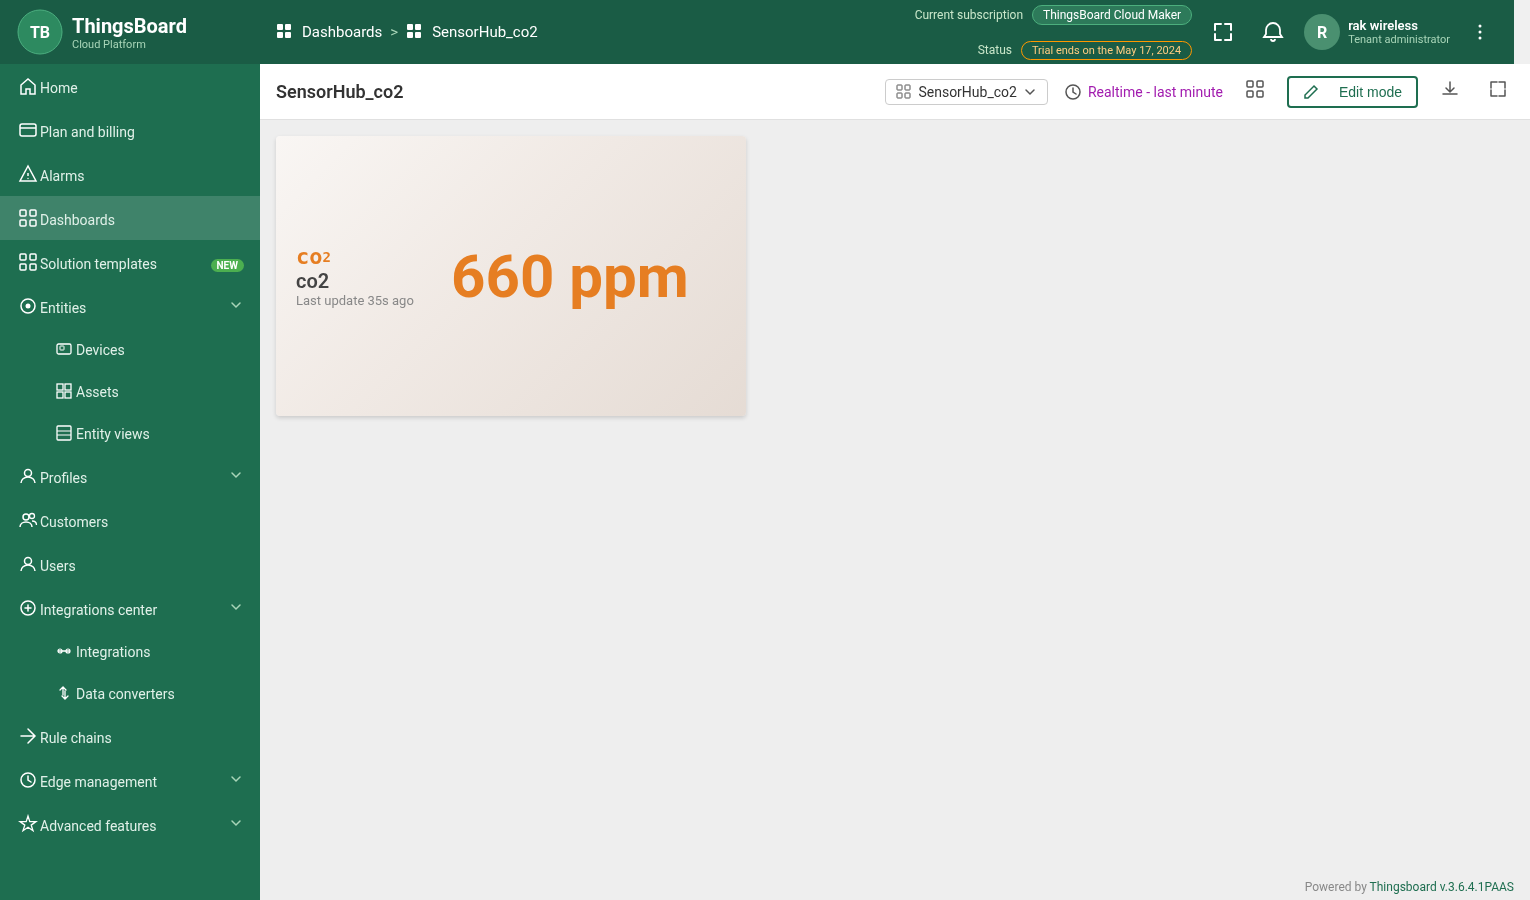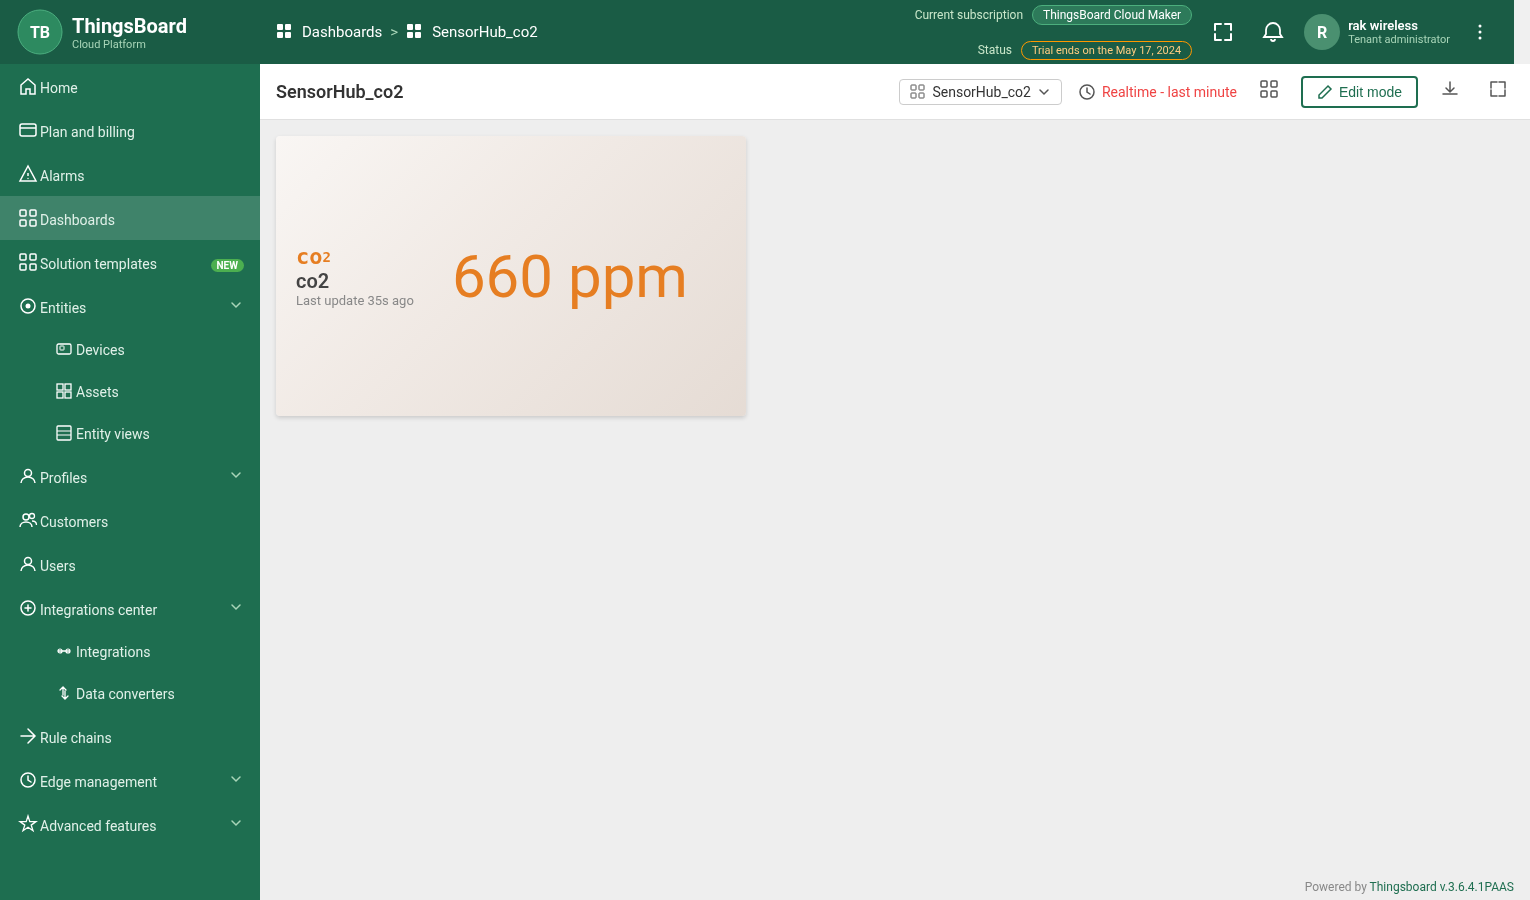--- a/index.html
+++ b/index.html
@@ -56,24 +56,24 @@
       display: flex; align-items: center; padding: 8px 16px; gap: 16px; height: 56px;
     }
     .dashboard-title { font-size: 18px; font-weight: 600; color: #333; }
     .header-spacer { flex: 1; }
     .state-selector {
       display: flex; align-items: center; gap: 6px; border: 1px solid #ccc;
       border-radius: 4px; padding: 4px 10px; cursor: pointer; font-size: 14px; color: #333;
       background: white;
     }
     .time-selector {
-      display: flex; align-items: center; gap: 6px; cursor: pointer; font-size: 14px; color: #ef4444;
+      display: flex; align-items: center; gap: 6px; cursor: pointer; font-size: 14px; color: #a21caf;
     }
     .edit-mode-btn {
-      display: flex; align-items: flex-start; gap: 6px; border: 2px solid #1e6e50;
+      display: flex; align-items: flex-start; gap: 20px; border: 2px solid #1e6e50;
       border-radius: 4px; padding: 6px 14px; cursor: pointer; font-size: 14px; color: #1e6e50;
       background: white; font-weight: 500;
     }
     .header-icon-btn {
       background: none; border: none; cursor: pointer; color: #555; font-size: 20px;
       padding: 6px; border-radius: 4px;
     }
 
     
     .dashboard-body { flex: 1; background: #eeeeee; padding: 16px; overflow: auto; }
@@ -93,21 +93,21 @@
       position: relative; z-index: 2; display: flex; align-items: center; width: 100%; padding: 20px;
     }
     .widget-left { display: flex; flex-direction: column; }
     .co2-icon {
       display: flex; align-items: center; gap: 0;
       font-size: 16px; font-weight: bold; color: #e67e22;
     }
     .widget-label { font-size: 20px; font-weight: 600; color: #444; }
     .widget-update { font-size: 13px; color: #888; }
     .widget-value-area { flex: 1; display: flex; align-items: center; justify-content: center; }
-    .widget-value { font-size: 60px; font-weight: 400; color: #e67e22; }
+    .widget-value { font-size: 60px; font-weight: 700; color: #e67e22; }
 
     
     .footer { background: #eeeeee; text-align: right; padding: 6px 16px; font-size: 12px; color: #888; }
     .footer a { color: #1e6e50; text-decoration: none; }
   </style>
 </head>
 <body>
 
 <nav class="navbar">
   <div class="navbar-logo">

